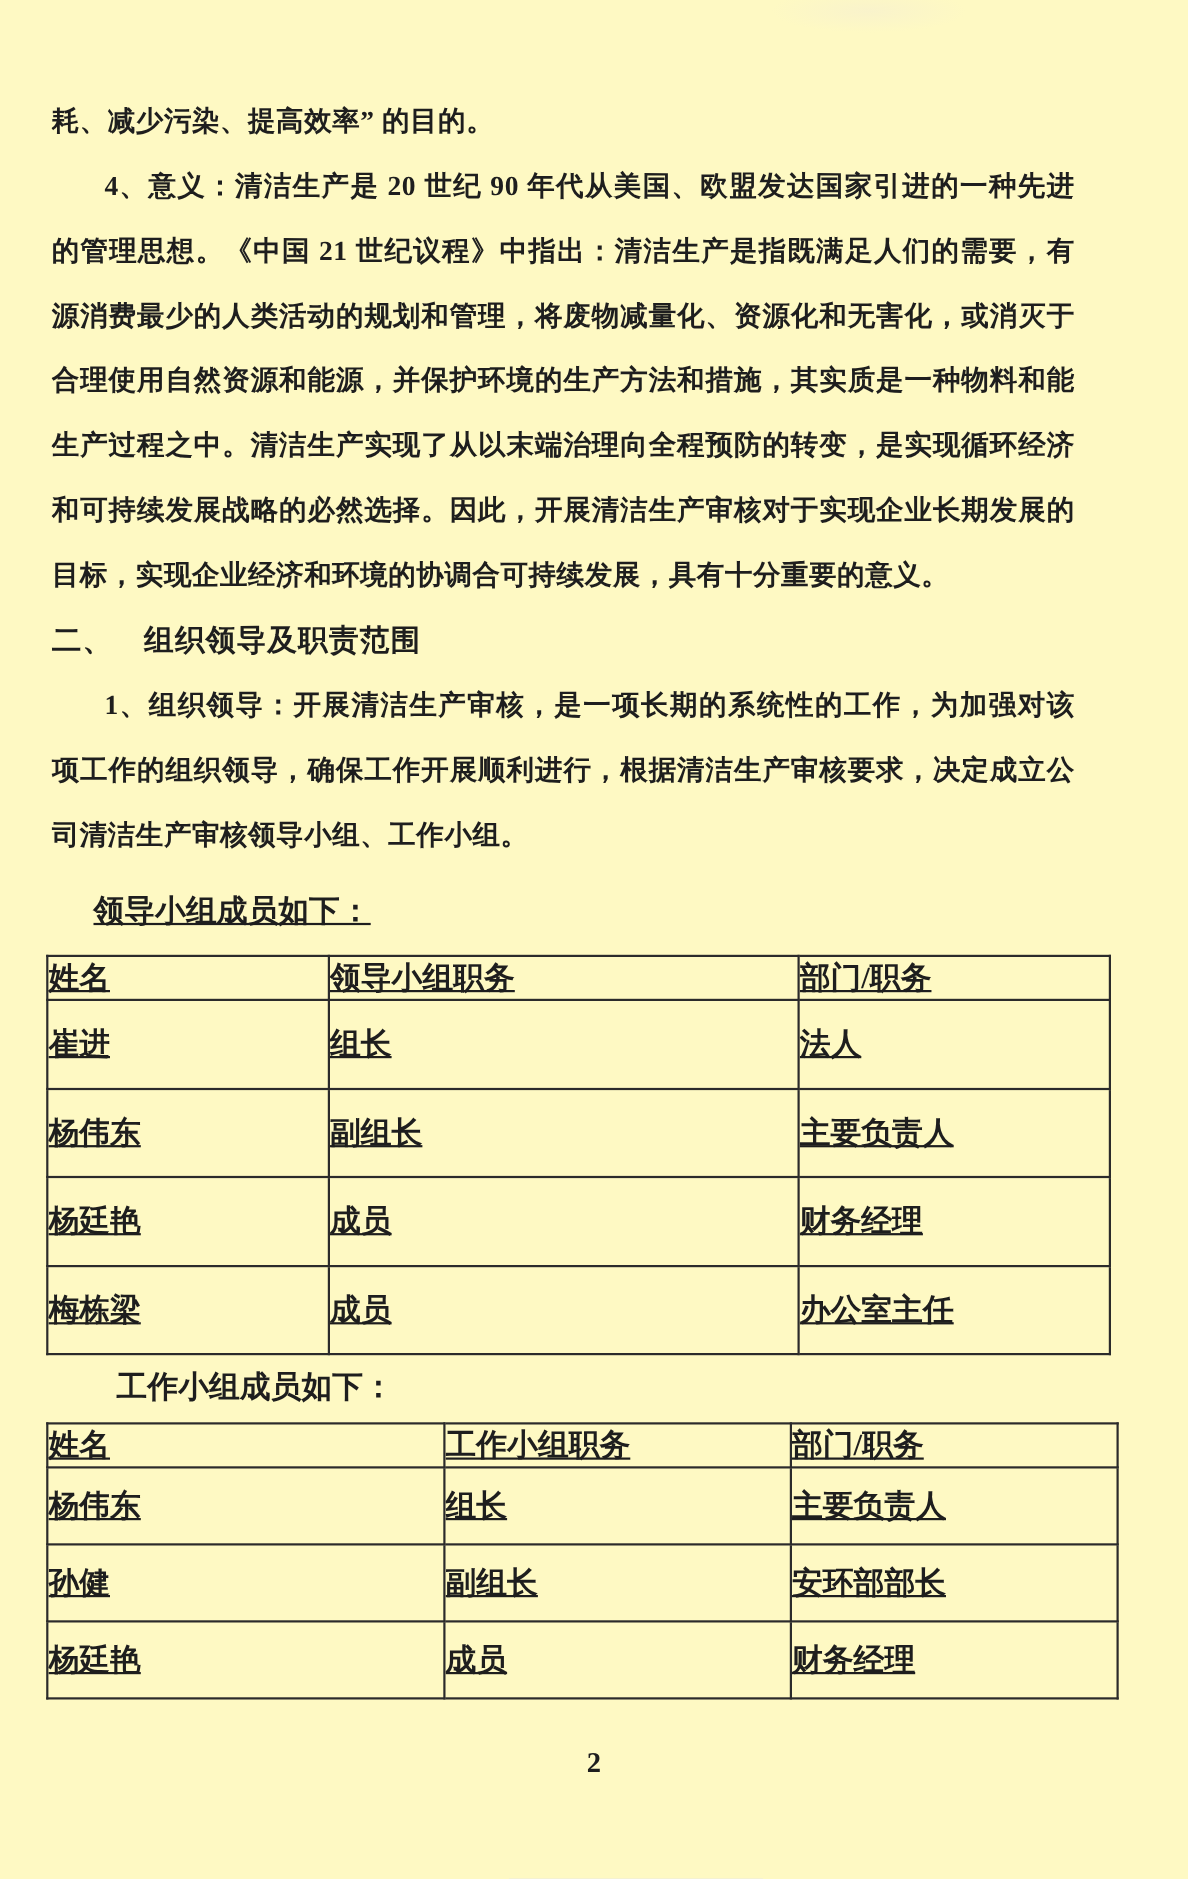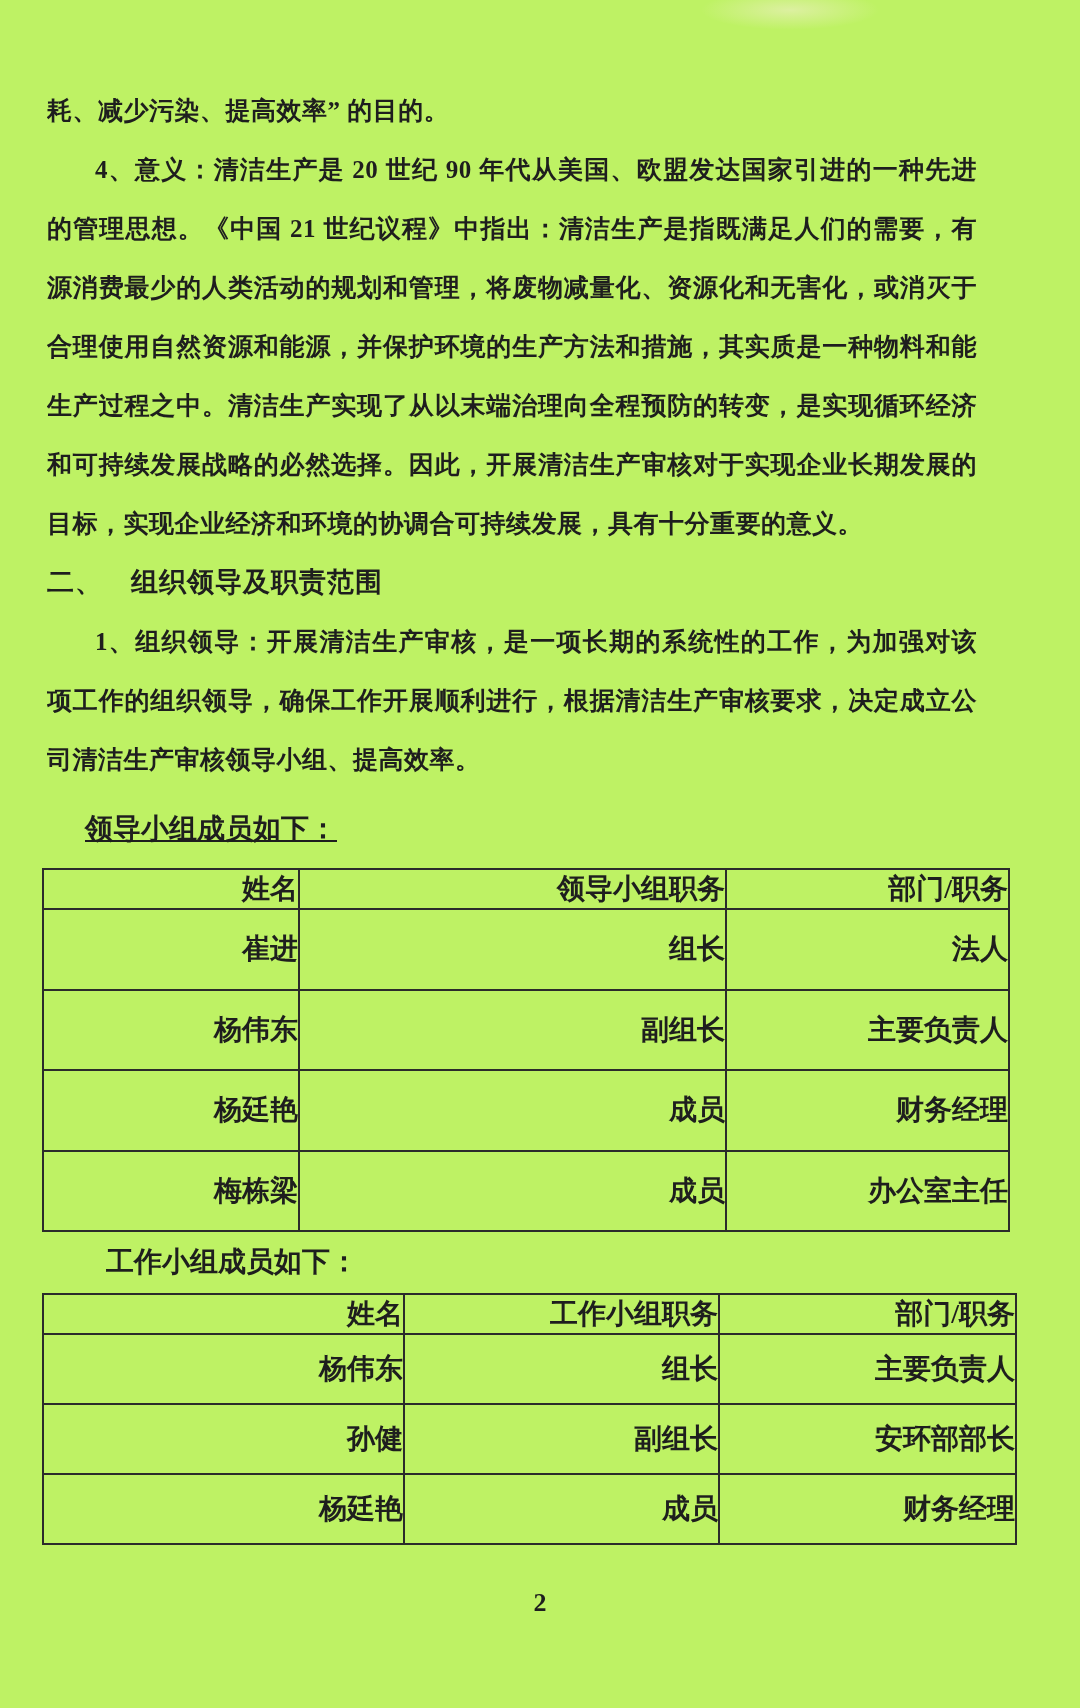--- a/index.html
+++ b/index.html
@@ -2,21 +2,21 @@
 <html><head>
 <meta charset="utf-8">
 <style>
   * { box-sizing: border-box; }
   html, body { margin: 0; padding: 0; background: #e8e8e8; }
   .page {
     position: relative;
     width: 1080px;
     height: 1708px;
     margin: 0 auto;
-    background: #bef264;
+    background: #fef9c3;
     color: #1e1e1e;
     font-family: "Liberation Serif", "DejaVu Serif", serif;
     overflow: hidden;
   }
   
   .scan-tint {
     position: absolute;
     left: 700px; top: -10px; width: 180px; height: 40px;
     background: radial-gradient(ellipse at center, rgba(245,238,210,0.55), rgba(245,238,210,0) 70%);
     pointer-events: none;
@@ -60,26 +60,27 @@
   .group-label.work   { top: 1243px; margin-left: 21px; }
 
   table.roster {
     position: absolute;
     left: 42px;
     border-collapse: collapse;
     table-layout: fixed;
   }
   table.roster th, table.roster td {
     border: 2px solid #2b2b2b;
-    text-align: right;
+    text-align: left;
     vertical-align: middle;
     font-size: 28px;
     font-weight: 600;
     padding: 0;
     overflow: hidden;
+    text-decoration: underline;
   }
   #table-leader { top: 868px; width: 966px; height: 364px; }
   #table-work   { top: 1293px; width: 973px; height: 252px; }
 
   .page-number {
     position: absolute;
     top: 1588px;
     left: 0;
     width: 100%;
     text-align: center;
@@ -98,21 +99,21 @@
     <p class="line indent fill">4、意义：清洁生产是 20 世纪 90 年代从美国、欧盟发达国家引进的一种先进</p>
     <p class="line fill">的管理思想。《中国 21 世纪议程》中指出：清洁生产是指既满足人们的需要，有可</p>
     <p class="line fill">源消费最少的人类活动的规划和管理，将废物减量化、资源化和无害化，或消灭于</p>
     <p class="line fill">合理使用自然资源和能源，并保护环境的生产方法和措施，其实质是一种物料和能</p>
     <p class="line fill">生产过程之中。清洁生产实现了从以末端治理向全程预防的转变，是实现循环经济</p>
     <p class="line fill">和可持续发展战略的必然选择。因此，开展清洁生产审核对于实现企业长期发展的</p>
     <p class="line">目标，实现企业经济和环境的协调合可持续发展，具有十分重要的意义。</p>
     <p class="line heading">二、　组织领导及职责范围</p>
     <p class="line indent fill">1、组织领导：开展清洁生产审核，是一项长期的系统性的工作，为加强对该</p>
     <p class="line fill">项工作的组织领导，确保工作开展顺利进行，根据清洁生产审核要求，决定成立公</p>
-    <p class="line">司清洁生产审核领导小组、提高效率。</p>
+    <p class="line">司清洁生产审核领导小组、工作小组。</p>
   </div>
 
   <p class="group-label leader">领导小组成员如下：</p>
 
   <table class="roster" id="table-leader">
     <colgroup>
       <col style="width:256px">
         <col style="width:427px">
         <col style="width:283px">
     </colgroup>

